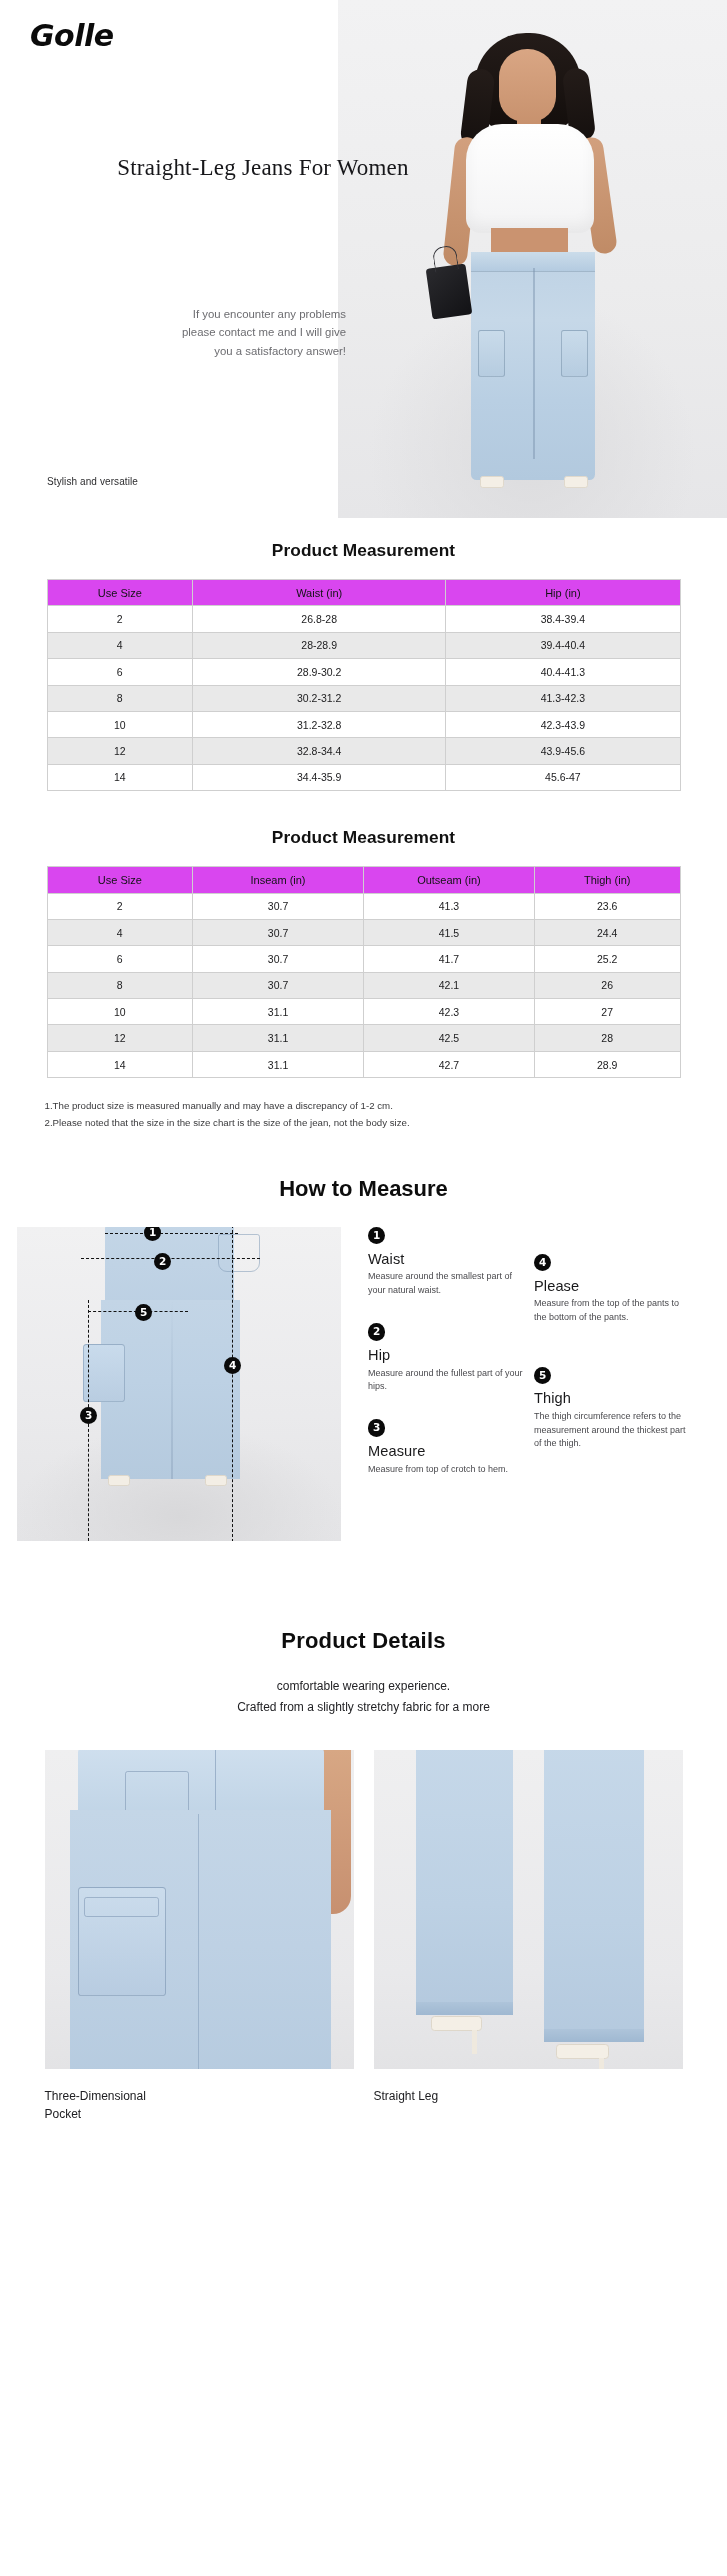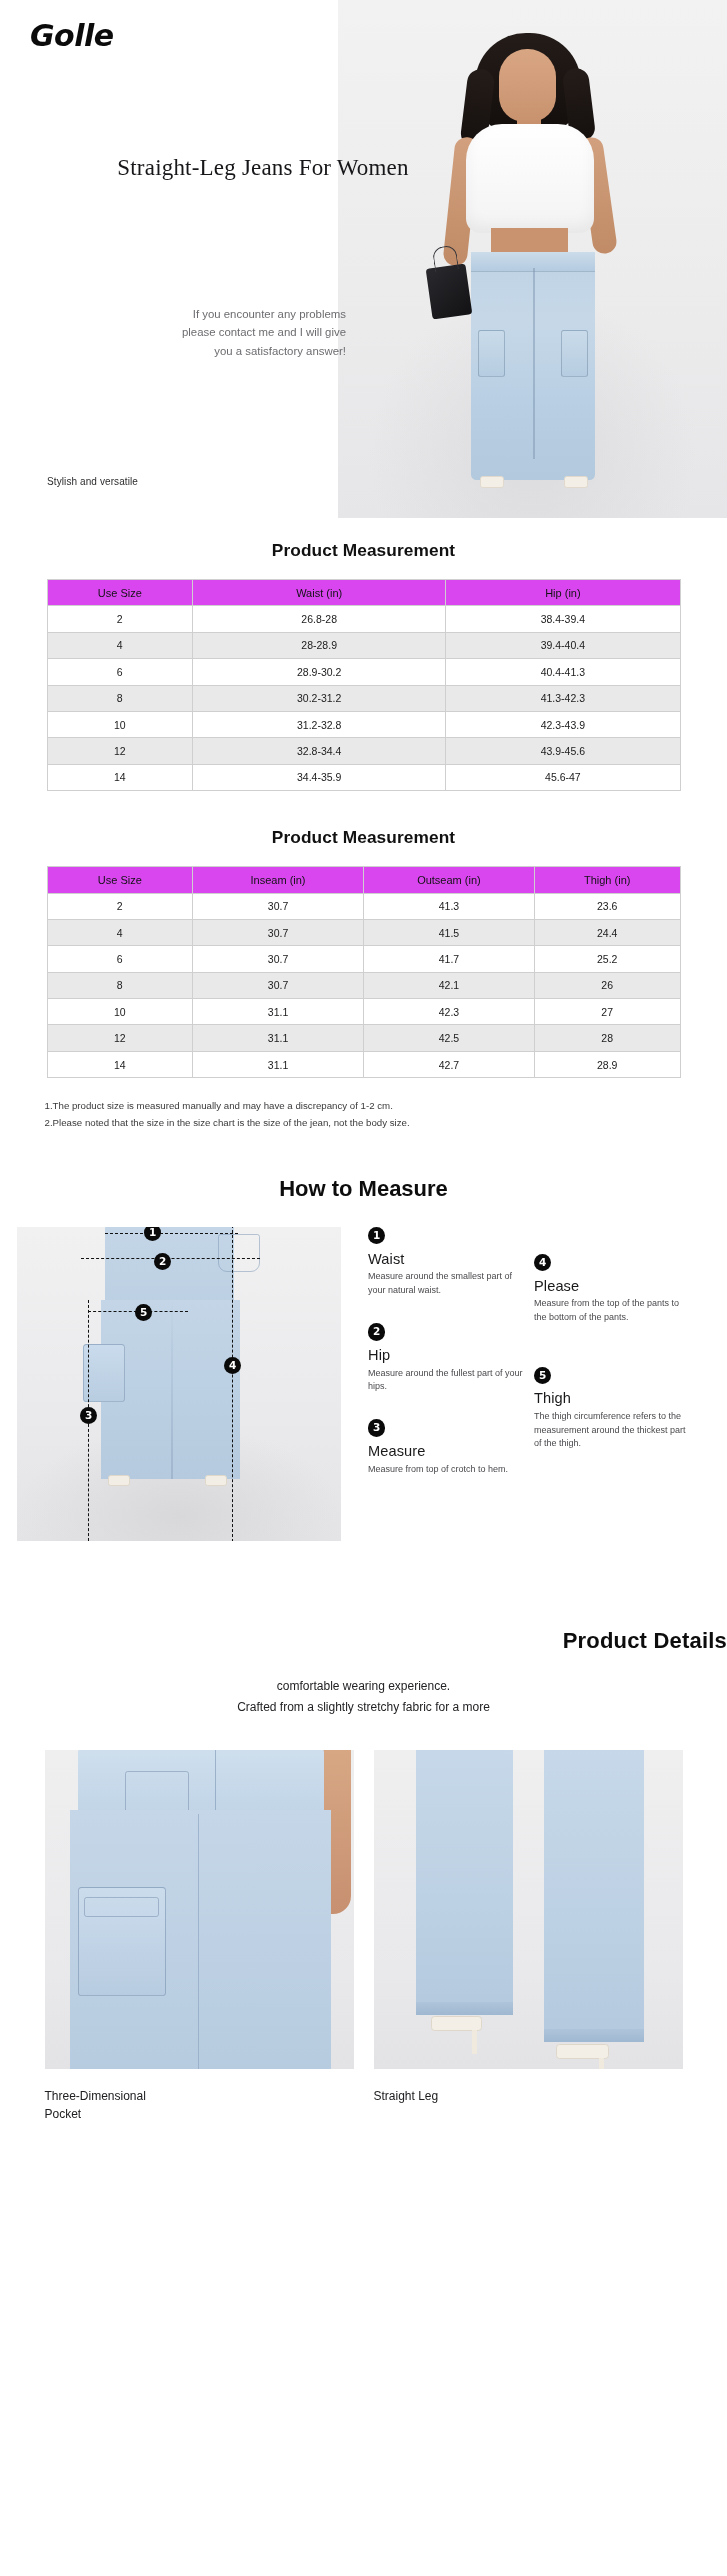--- a/index.html
+++ b/index.html
@@ -119,21 +119,21 @@
   .htm-item { position:relative; }
   .htm-item .b {
     width:17.3px; height:17.3px; border-radius:50%; background:#0a0a0a; color:#fff;
     font-size:10.5px; font-weight:bold; line-height:17.3px; text-align:center;
     font-family:"DejaVu Sans", sans-serif; margin-bottom:6.4px;
   }
   .htm-item h4 { font-size:14.6px; font-weight:normal; color:#19191b; margin-bottom:3.6px; letter-spacing:0.1px; }
   .htm-item p { font-size:9px; line-height:1.52; color:#4a4a4e; }
 
   
-  .pd-title { text-align:right; font-size:22px; font-weight:bold; color:#0d0d0d; letter-spacing:0.2px; }
+  .pd-title { text-align:center; font-size:22px; font-weight:bold; color:#0d0d0d; letter-spacing:0.2px; }
   .pd-sub { text-align:center; font-size:12px; line-height:1.72; color:#232326; }
   .pd-grid { width:638px; margin:0 auto; display:flex; gap:20px; }
   .pd-card { width:309px; }
   .pd-img { width:100%; height:319px; overflow:hidden; position:relative;
     background: linear-gradient(180deg,#efeff0 0%, #e9e9eb 70%, #e3e3e5 100%); }
   .pd-cap { text-align:left; font-size:12px; color:#202023; line-height:1.5; margin-top:18px; }
 
   
   .d1-waist { position:absolute; left:33px; top:-3.6px; width:246px; height:71px;
     background:linear-gradient(180deg,#cfdfee,#c0d4e6); border-radius:5.5px; }

